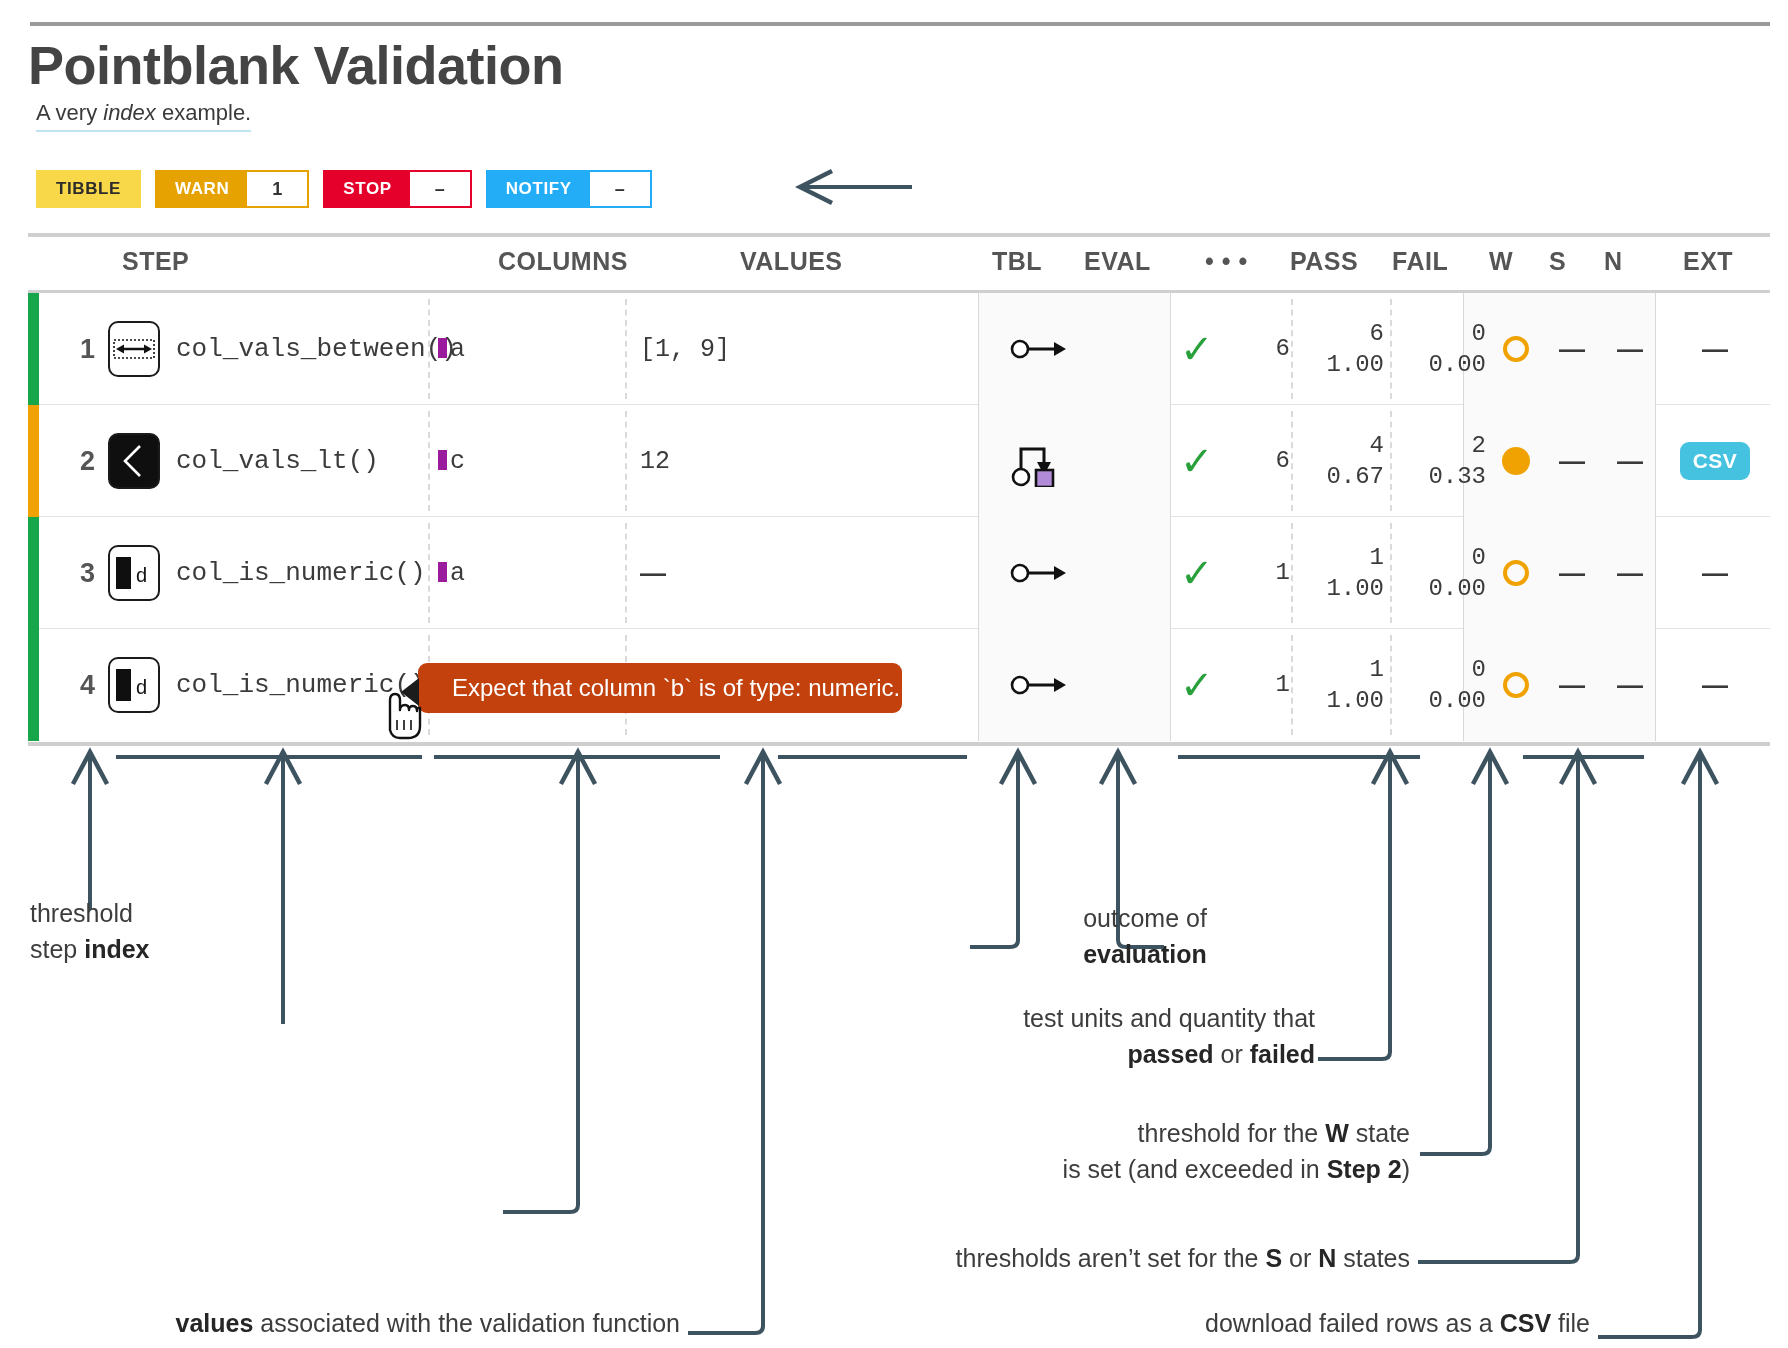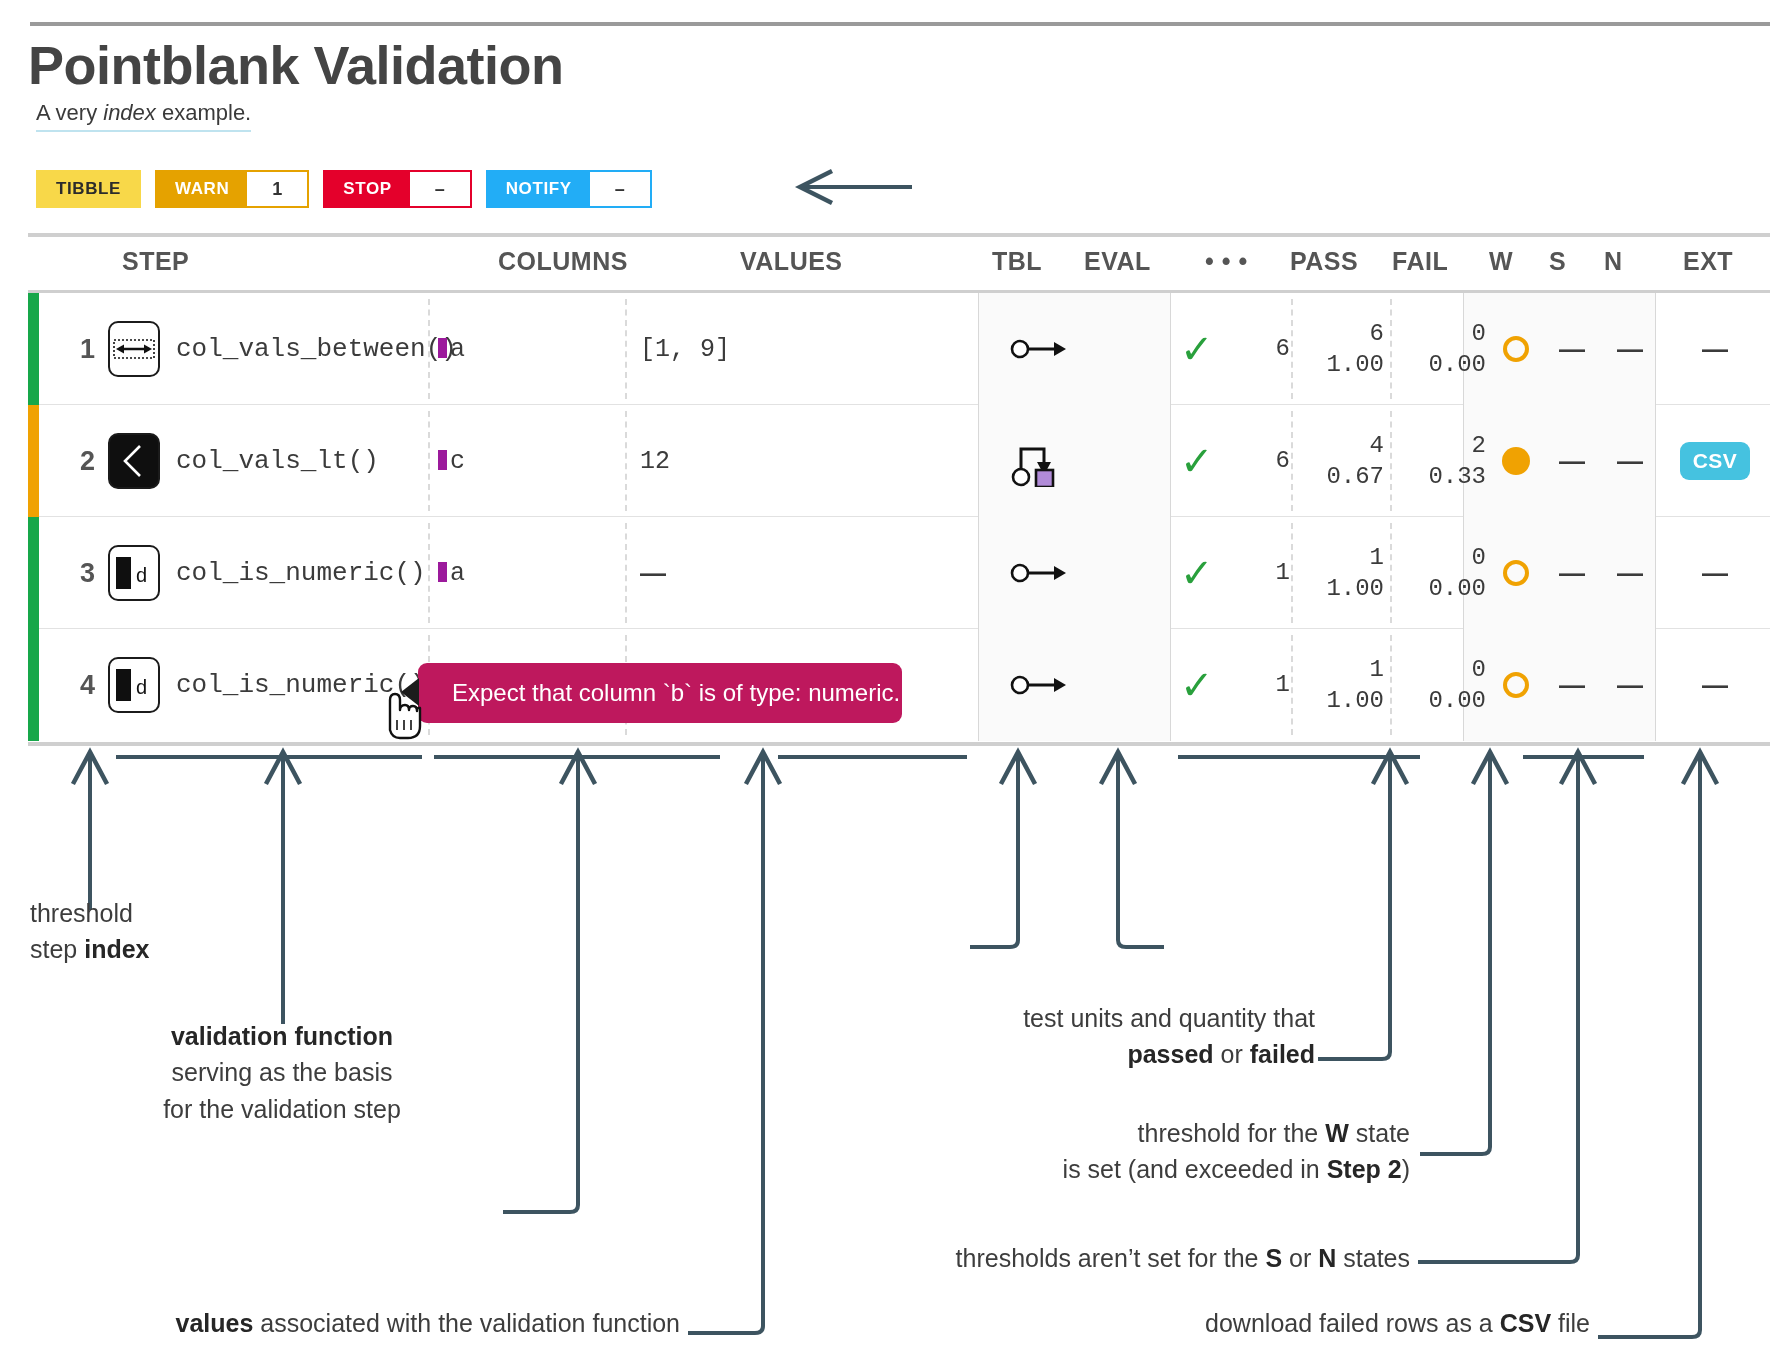--- a/index.html
+++ b/index.html
@@ -97,22 +97,22 @@
   .check { color:#29A03C; font-size:40px; line-height:1; font-weight:400; }
   .ring { width:26px; height:26px; border:4px solid #F0A202; border-radius:50%; background:transparent; }
   .dot  { width:28px; height:28px; border-radius:50%; background:#F0A202; }
   .csvbtn {
     background:#45C2E0; color:#fff; font-size:21px; font-weight:700;
     border-radius:9px; padding:7px 13px; letter-spacing:0.5px;
   }
 
   
   .tooltip {
-    position:absolute; left:418px; top:663px; width:484px; height:60px;
-    background:#be185d; border-radius:9px; display:flex; align-items:center;
+    position:absolute; left:418px; top:663px; width:484px; height:50px;
+    background:#c2410c; border-radius:9px; display:flex; align-items:center;
     padding-left:34px; color:#fff; font-size:24px; z-index:40;
   }
   .tooltip .tail {
     position:absolute; left:-17px; top:15px; width:0; height:0;
     border-top:14px solid transparent; border-bottom:14px solid transparent;
     border-right:18px solid #1c1c1c;
   }
   .cursor { position:absolute; left:378px; top:690px; z-index:45; }
 
   
@@ -500,32 +500,31 @@
       <polyline points="1684,782 1700,752 1716,782" stroke-width="4.5"></polyline>
       <path d="M1700 1320 L1700 1330 Q1700 1337 1692 1337 L1600 1337"></path>
     </g>
   </svg>
 
   <div class="ann" style="left:30px; top:895px;">
     <span>threshold</span><br>
     <span>step </span><b>index</b>
   </div>
 
-  <div class="ann c" style="left:132px; top:1018px; width:300px;">
-    <b>validation function</b><br>
-    <span>serving as the basis</span><br>
-    <span>for the validation step</span>
-  </div>
 
 
   <div class="ann r" style="left:20px; top:1305px; width:660px;">
     <b>values</b><span> associated with the validation function</span>
   </div>
 
 
+  <div class="ann c" style="left:1000px; top:900px; width:290px;">
+    <span>outcome of</span><br>
+    <b>evaluation</b>
+  </div>
 
   <div class="ann r" style="left:700px; top:1000px; width:615px;">
     <span>test units and quantity that</span><br>
     <b>passed</b><span> or </span><b>failed</b>
   </div>
 
   <div class="ann r" style="left:780px; top:1115px; width:630px;">
     <span>threshold for the </span><b>W</b><span> state</span><br>
     <span>is set (and exceeded in </span><b>Step 2</b><span>)</span>
   </div>

